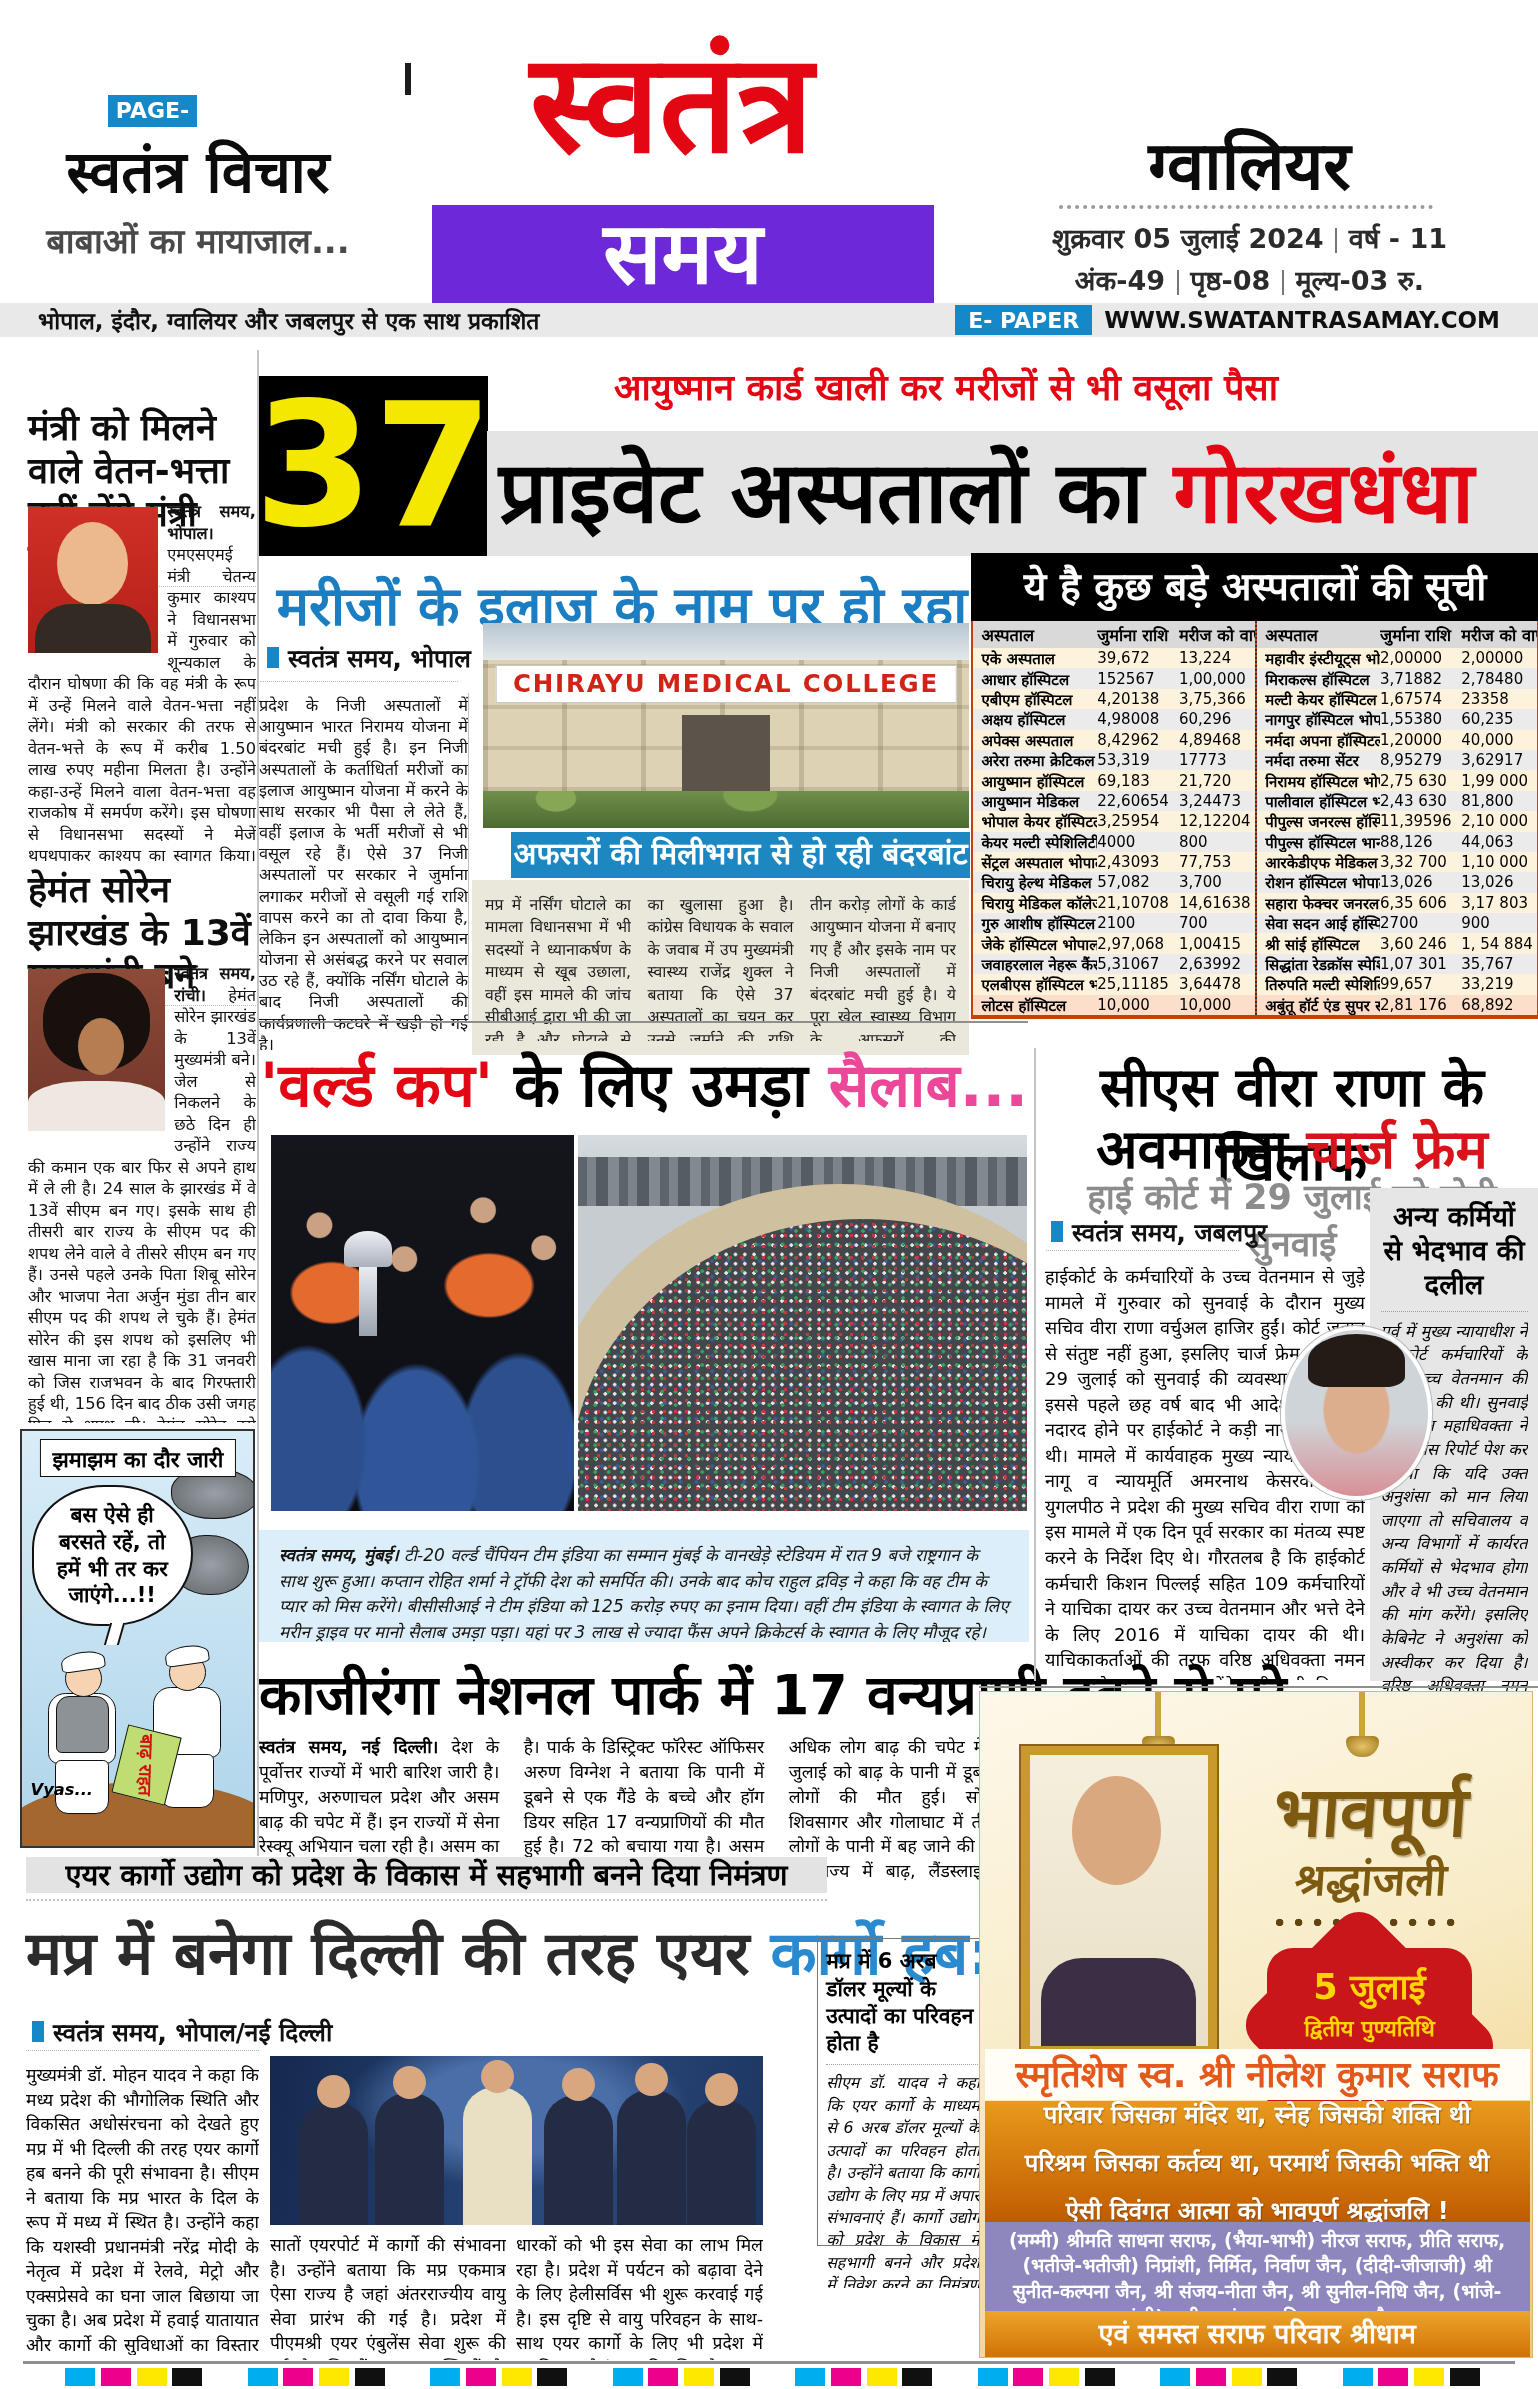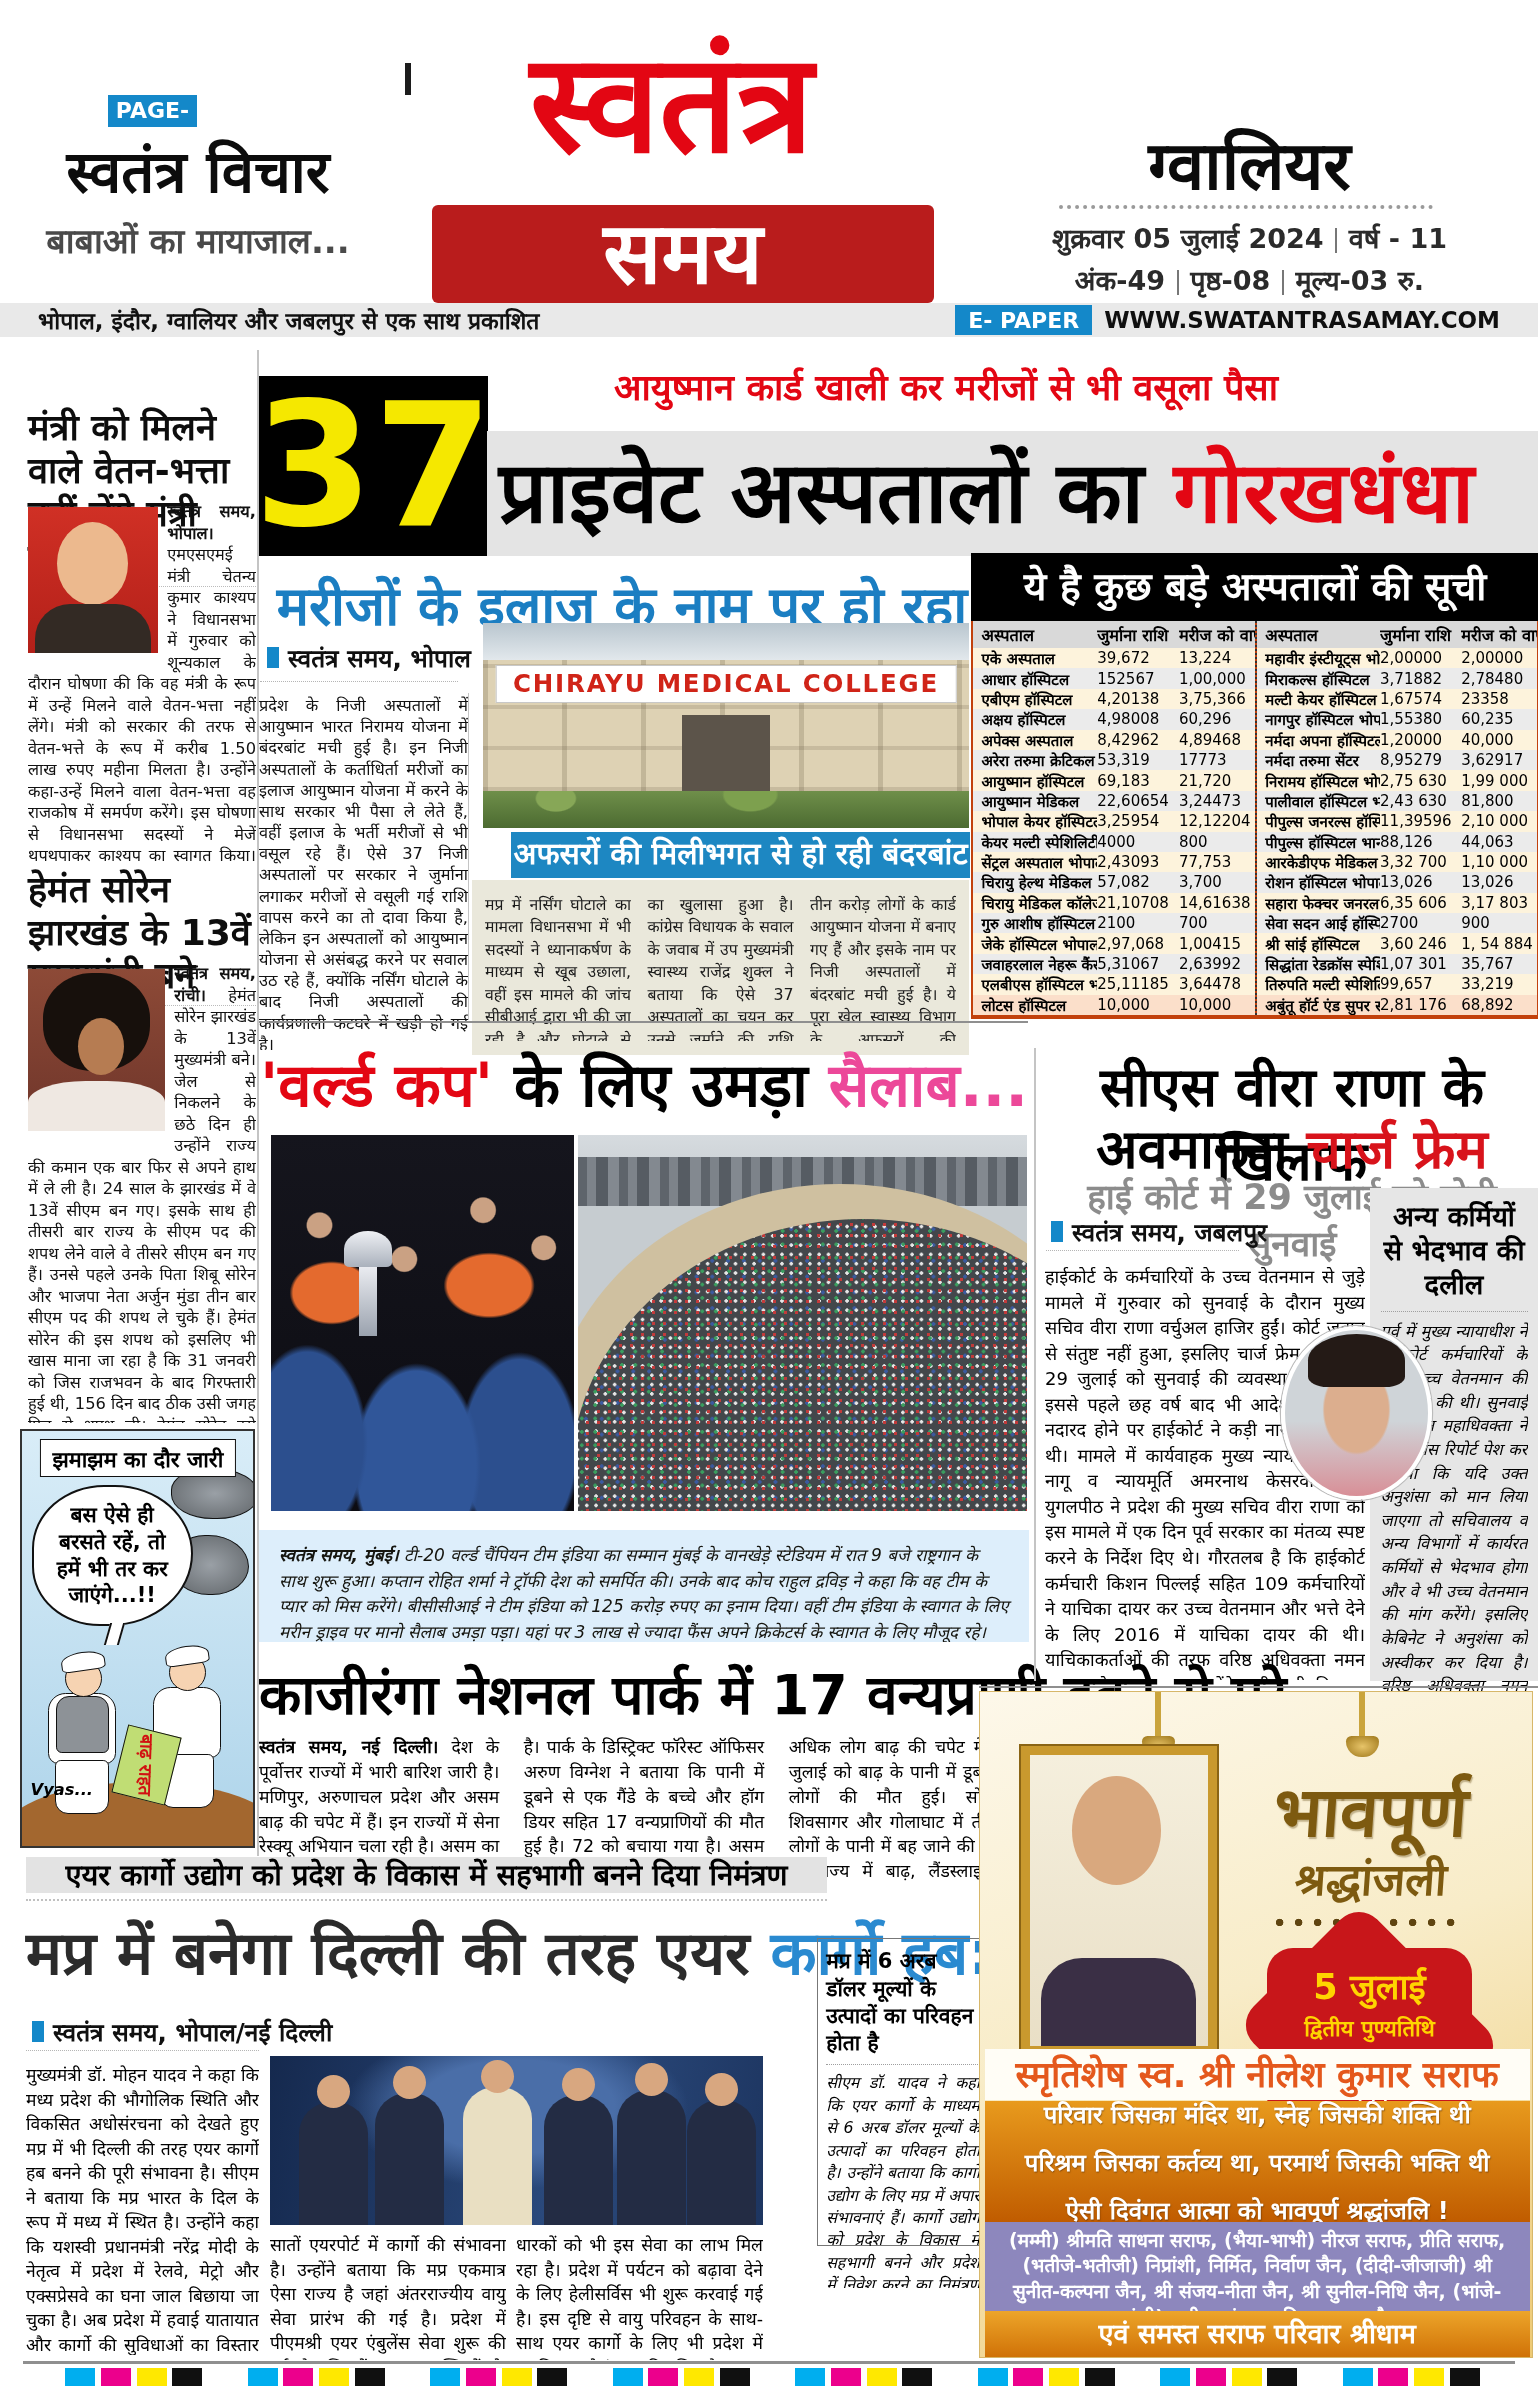--- a/index.html
+++ b/index.html
@@ -11,22 +11,22 @@
   .clip { overflow: hidden; }
   .dotline { border-top: 1.8px dotted #b5b5b5; }
 
   
   #page-badge { left:108px; top:95px; width:89px; height:31.5px; background:#1488c9; color:#fff;
     font-size:22px; font-weight:700; text-align:center; line-height:31.5px; }
   #left-title { left:23px; top:130px; width:350px; font-size:58px; font-weight:700; text-align:center; color:#0c0c0c; }
   #left-sub { left:23px; top:217px; width:350px; font-size:34px; font-weight:700; text-align:center; color:#4a4a4a; }
   #crop-mark { left:405px; top:63px; width:5.8px; height:32px; background:#1c1c1c; }
   #mast-top { left:409px; top:17.5px; width:525px; font-size:137px; font-weight:700; text-align:center; color:#e30613; line-height:1.25; }
-  #mast-bottom { left:432px; top:205px; width:502px; height:98px; background:#b91c1c; color:#fff;
-    font-size:86px; font-weight:700; text-align:center; line-height:97px;border-radius:6px; }
+  #mast-bottom { left:432px; top:205px; width:502px; height:98px; background:#6d28d9; color:#fff;
+    font-size:86px; font-weight:700; text-align:center; line-height:97px; }
   #city { left:1051px; top:117px; width:397px; font-size:67px; font-weight:700; text-align:center; color:#0b0b0b; }
   #city-rule { left:1059px; top:205px; width:374px; border-top:4.1px dotted #9a9a9a; }
   #date-l1, #date-l2 { left:1051px; width:397px; font-size:27px; font-weight:700; text-align:center; color:#2b2b2b; }
   #date-l1 { top:219px; } #date-l2 { top:261px; }
   .vsep { display:inline-block; width:1.8px; height:24.5px; background:#777; margin:0 11.7px; vertical-align:middle; }
   #pub-strip { left:0; top:303px; width:1538px; height:34px; background:#e9e9e9; display:flex;
     align-items:center; justify-content:space-between; padding:0 38px; }
   #pub-line { font-size:23px; font-weight:700; color:#111; }
   #pub-right { display:flex; align-items:center; gap:12px; }
   #epaper { background:#1488c9; color:#fff; font-size:22px; font-weight:700; padding:2.9px 13px; }

